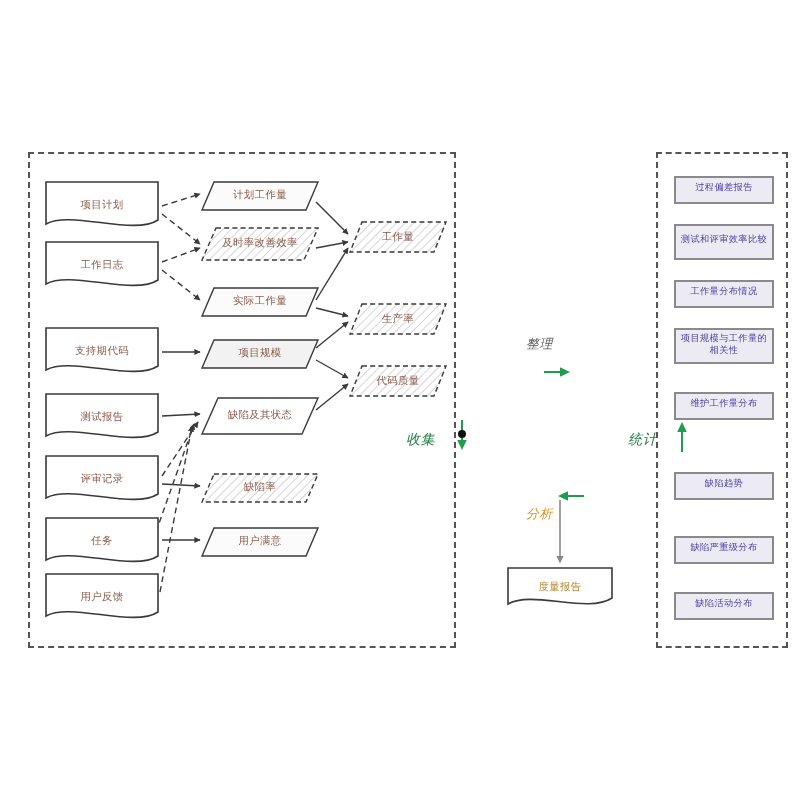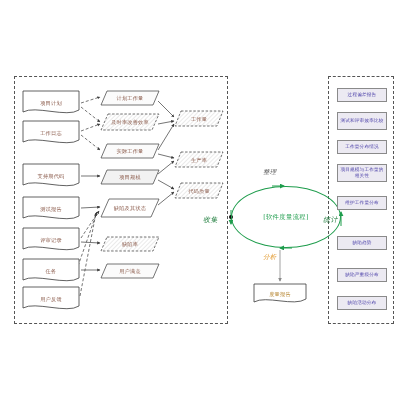--- a/index.html
+++ b/index.html
@@ -66,21 +66,21 @@
   #ellipse-label{
     position:absolute;left:0;right:0;top:50%;
     transform:translateY(-50%);
     text-align:center;font-size:6.4px;color:#1f9d4d;
     letter-spacing:0.3px;
   }
   .cyclabel{position:absolute;font-size:6.4px;letter-spacing:.4px;font-style:italic;}
   #lbl-zhengli{left:263px;top:168px;color:#5a5a5a;}
   #lbl-fenxi{left:263px;top:253px;color:#e0921f;}
   #lbl-shouji{left:203px;top:215px;color:#1f7d3d;font-size:7px;}
-  #lbl-tongji{left:323px;top:215px;color:#1f7d3d;font-size:7px;}
+  #lbl-tongji{left:314px;top:215px;color:#1f7d3d;font-size:7px;}
 
   
   #report{position:absolute;left:253px;top:283px;width:54px;height:22px;color:#b5842e;}
   #report svg{position:absolute;left:0;top:0;}
 
   .connectors{position:absolute;left:0;top:0;width:403px;height:402px;pointer-events:none;}
 </style>
 </head>
 <body>
 
@@ -284,23 +284,20 @@
       <defs>
           <pattern id="hp5" width="3" height="3" patternUnits="userSpaceOnUse" patternTransform="rotate(45)">
         <line x1="0" y1="0" x2="0" y2="3" stroke="#cccccc" stroke-width="0.8"></line>
           </pattern>
         </defs>
       <path d="M7,1 H49 L43,16 H1 Z" fill="url(#hp5)" stroke="#3a3a3a" stroke-width="0.7" stroke-dasharray="2.5,1.6"></path>
     </svg>
     <div class="nodetext">代码质量</div>
   </div>
 
-  <div id="ellipse">
-    <div id="ellipse-label">[软件度量流程]</div>
-  </div>
   <div class="cyclabel" id="lbl-zhengli">整理</div>
   <div class="cyclabel" id="lbl-fenxi">分析</div>
   <div class="cyclabel" id="lbl-shouji">收集</div>
   <div class="cyclabel" id="lbl-tongji">统计</div>
 
   <div id="report">
     <svg width="54" height="22" viewBox="0 0 54 22">
       <path d="M1,1 H53 V16 C41,24 13,12 1,19 Z" fill="#ffffff" stroke="#3a3a3a" stroke-width="0.8"></path>
     </svg>
     <div class="nodetext">度量报告</div>

